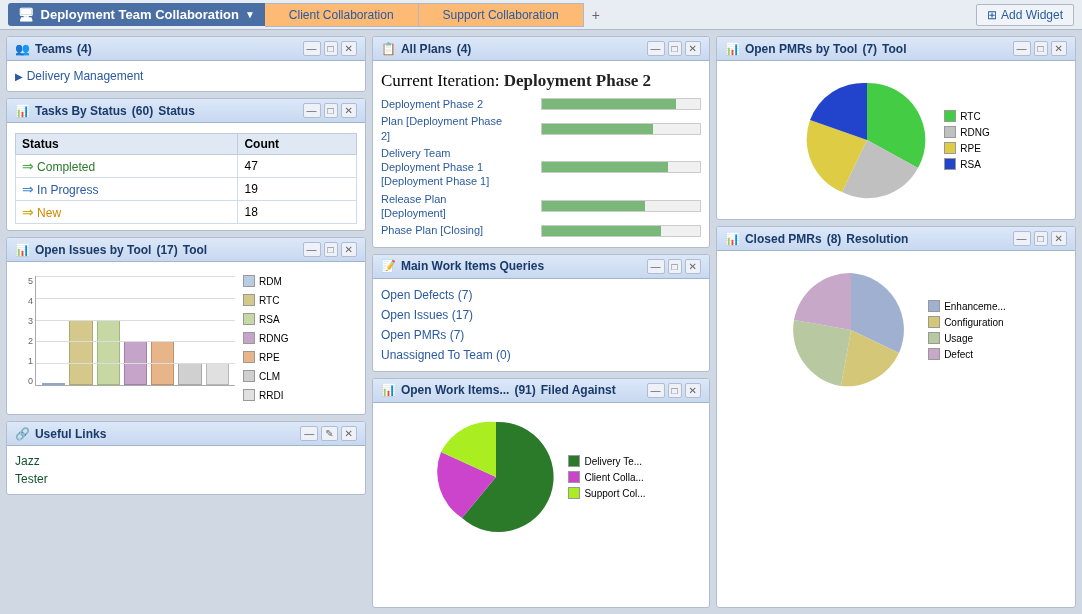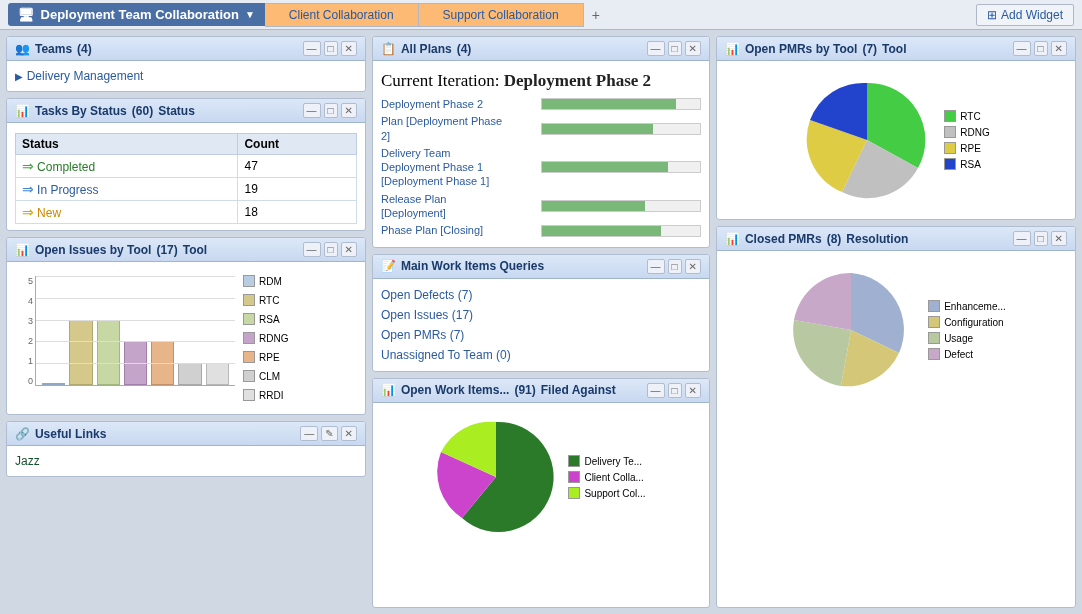--- a/index.html
+++ b/index.html
@@ -282,20 +282,21 @@
           <span>Useful Links</span>
         </div>
         <div class="widget-controls">
           <span class="widget-ctrl">—</span>
           <span class="widget-ctrl">✎</span>
           <span class="widget-ctrl">✕</span>
         </div>
       </div>
       <div class="widget-body">
         <div class="useful-link">Jazz</div>
+        <div class="useful-link">Tester</div>
       </div>
     </div>
 
   </div>
 
   <div class="mid-col">
 
     <div class="widget">
       <div class="widget-header">
         <div class="widget-title">

